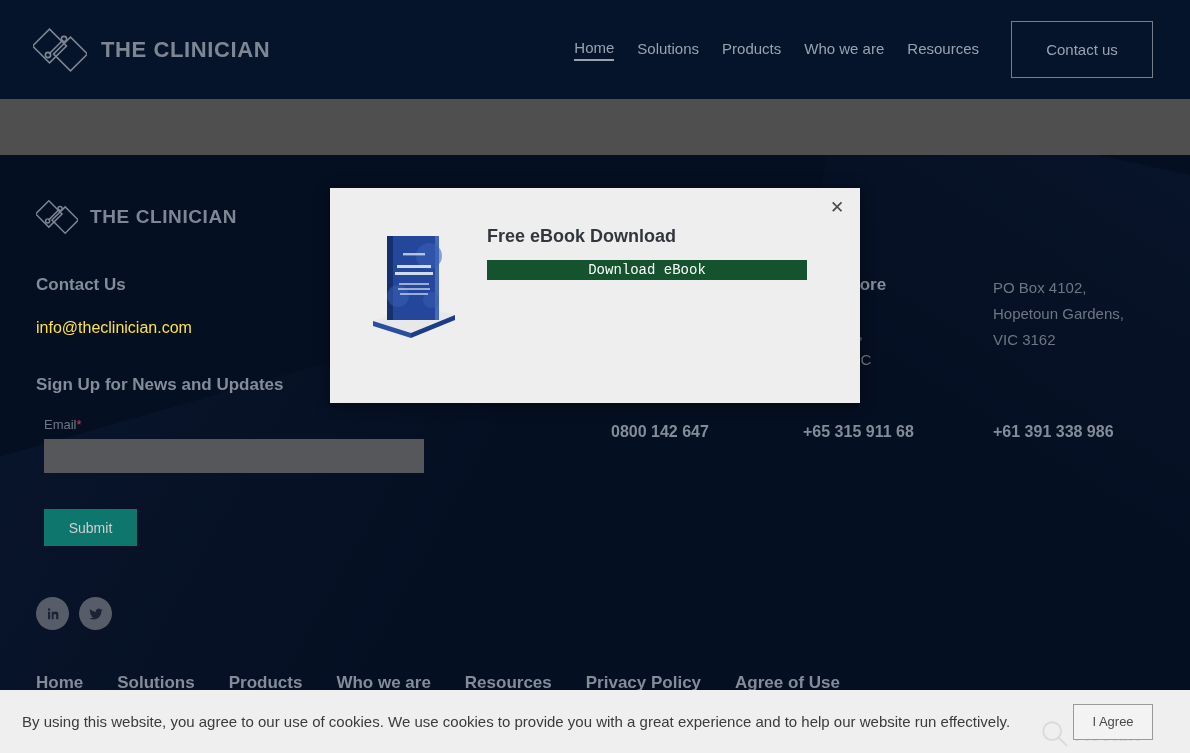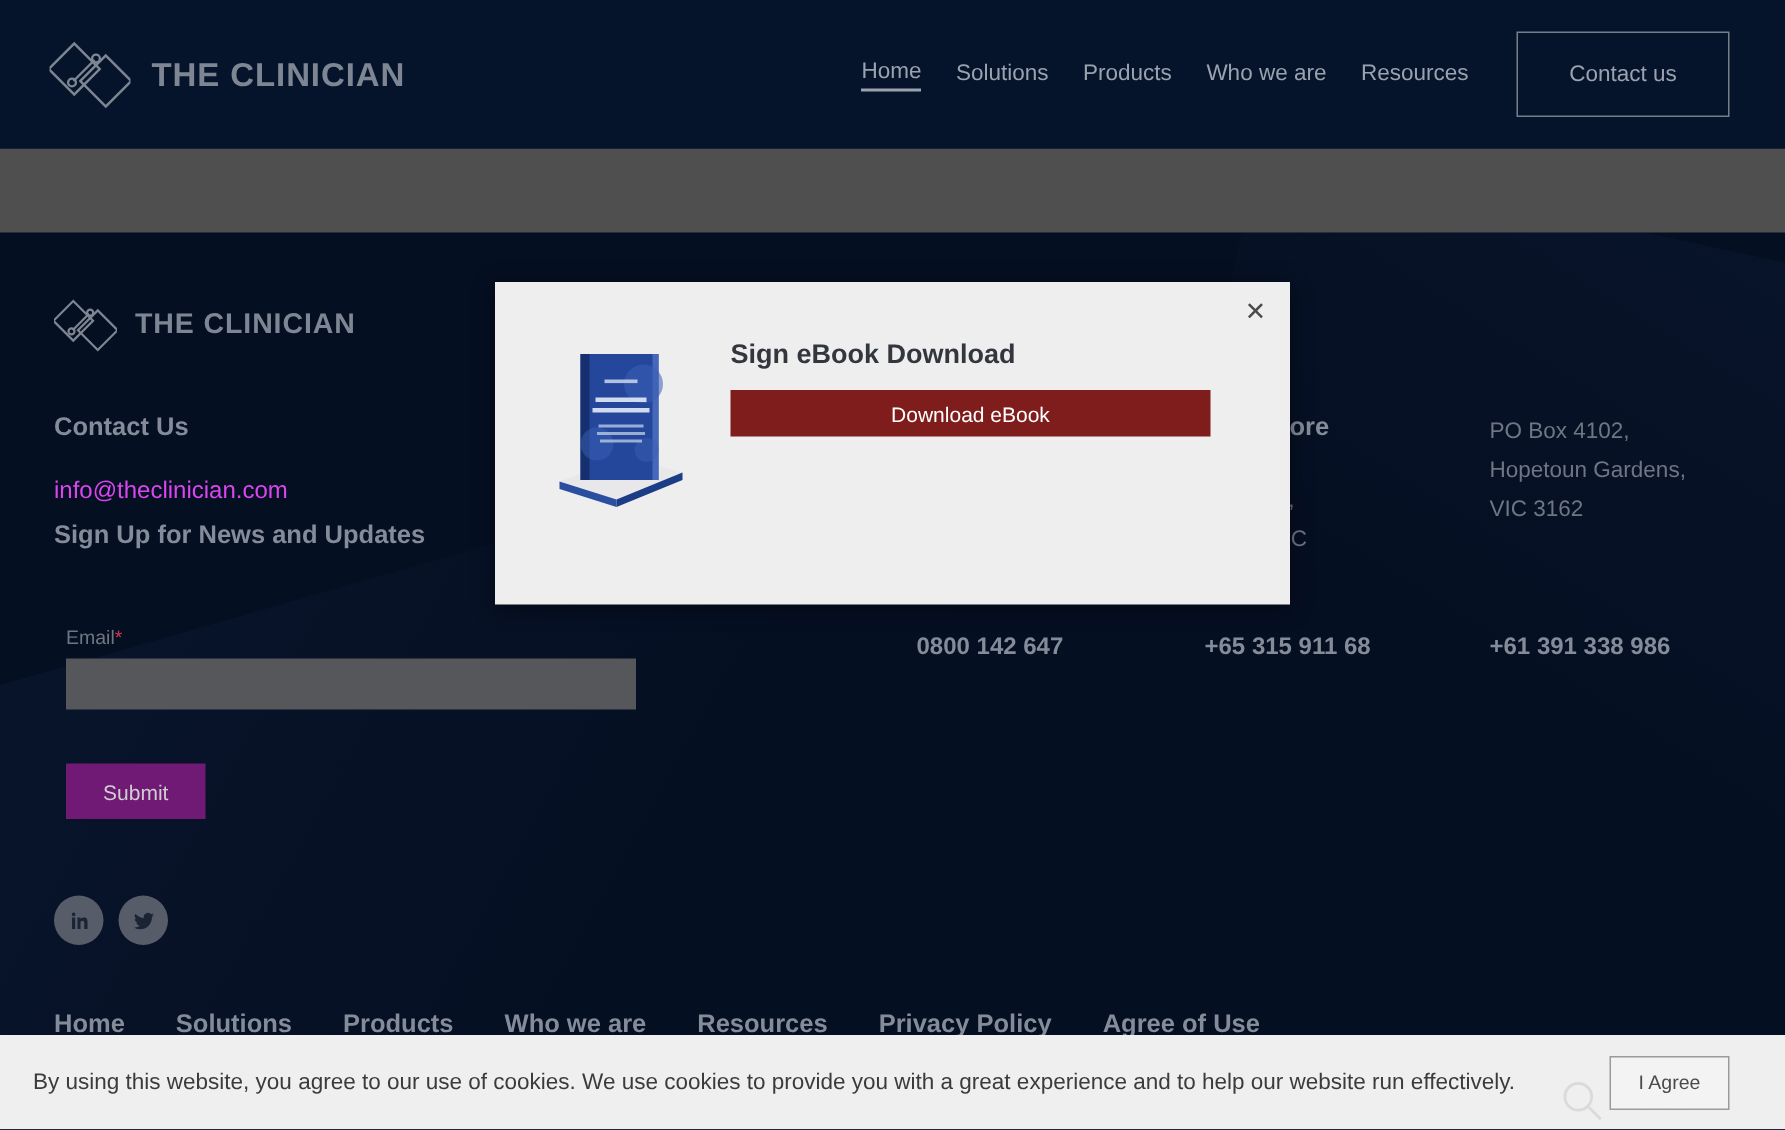--- a/index.html
+++ b/index.html
@@ -129,25 +129,25 @@
   .footer-logo .brand-text { font-size: 19px; color: #7e8694; }
 
   .col-contact { position: absolute; left: 36px; top: 120px; width: 380px; }
   .f-heading {
     color: #848c99;
     font-size: 17px;
     font-weight: bold;
     margin-bottom: 24px;
   }
   .f-email {
-    color: #d946ef;
+    color: #fde047;
     font-size: 16px;
     text-decoration: none;
     display: block;
-    margin-bottom: 10px;
+    margin-bottom: 38px;
   }
   .f-signup {
     color: #848c99;
     font-size: 17px;
     font-weight: bold;
   }
 
   .form-block { position: absolute; left: 44px; top: 262px; width: 400px; }
   .form-label {
     color: #6e7683;
@@ -164,21 +164,21 @@
     outline: none;
     color: #e6e6e6;
     font-size: 14px;
     padding: 0 9px;
     font-family: "Liberation Sans", sans-serif;
   }
   .submit-btn {
     margin-top: 36px;
     width: 93px;
     height: 37px;
-    background: #701a75;
+    background: #0f766e;
     border: none;
     color: #cfcfcf;
     font-size: 14px;
     cursor: pointer;
     font-family: "Liberation Sans", sans-serif;
   }
 
   .socials { position: absolute; left: 36px; top: 442px; display: flex; gap: 10px; }
   .social {
     width: 33px; height: 33px;
@@ -275,27 +275,27 @@
   .modal-desc {
     color: #5c6066;
     font-size: 13.5px;
     line-height: 20px;
     margin-bottom: 16px;
   }
   .modal-desc b { color: #33373d; }
   .download-btn {
     display: block;
     width: 320px;
-    height: 31px;
-    background: #7f1d1d;
+    height: 20px;
+    background: #14532d;
     border: none;
     color: #ffffff;
     font-size: 14px;
     cursor: pointer;
-    font-family: Liberation Sans, sans-serif;
+    font-family: Liberation Mono, monospace;
   }
 
   
   .cookiebar {
     position: absolute;
     left: 0; bottom: 0;
     width: 1190px; height: 63px;
     background: #efefef;
     z-index: 50;
     display: flex;
@@ -459,21 +459,21 @@
           <rect x="38" y="31" width="22" height="2.4" fill="#cdd8ef" opacity="0.85"></rect>
           <rect x="32" y="43" width="34" height="3" fill="#e4ebf8" opacity="0.9"></rect>
           <rect x="30" y="50" width="38" height="3" fill="#e4ebf8" opacity="0.9"></rect>
           <rect x="34" y="61" width="30" height="2" fill="#c2cfe8" opacity="0.75"></rect>
           <rect x="33" y="66" width="32" height="2" fill="#c2cfe8" opacity="0.75"></rect>
           <rect x="35" y="71" width="28" height="2" fill="#c2cfe8" opacity="0.75"></rect>
         </svg>
       </div>
 
       <div class="modal-body">
-        <div class="modal-title">Sign eBook Download</div>
+        <div class="modal-title">Free eBook Download</div>
         <button class="download-btn">Download eBook</button>
       </div>
     </div>
   </div>
 
   <div class="cookiebar">
     <div class="cookie-text">By using this website, you agree to our use of cookies. We use cookies to provide you with a great experience and to help our website run effectively.</div>
     <div class="watermark">
       <svg viewBox="0 0 32 32">
         <circle cx="13" cy="13" r="9.5" fill="none" stroke="#6f6f6f" stroke-width="2"></circle>

